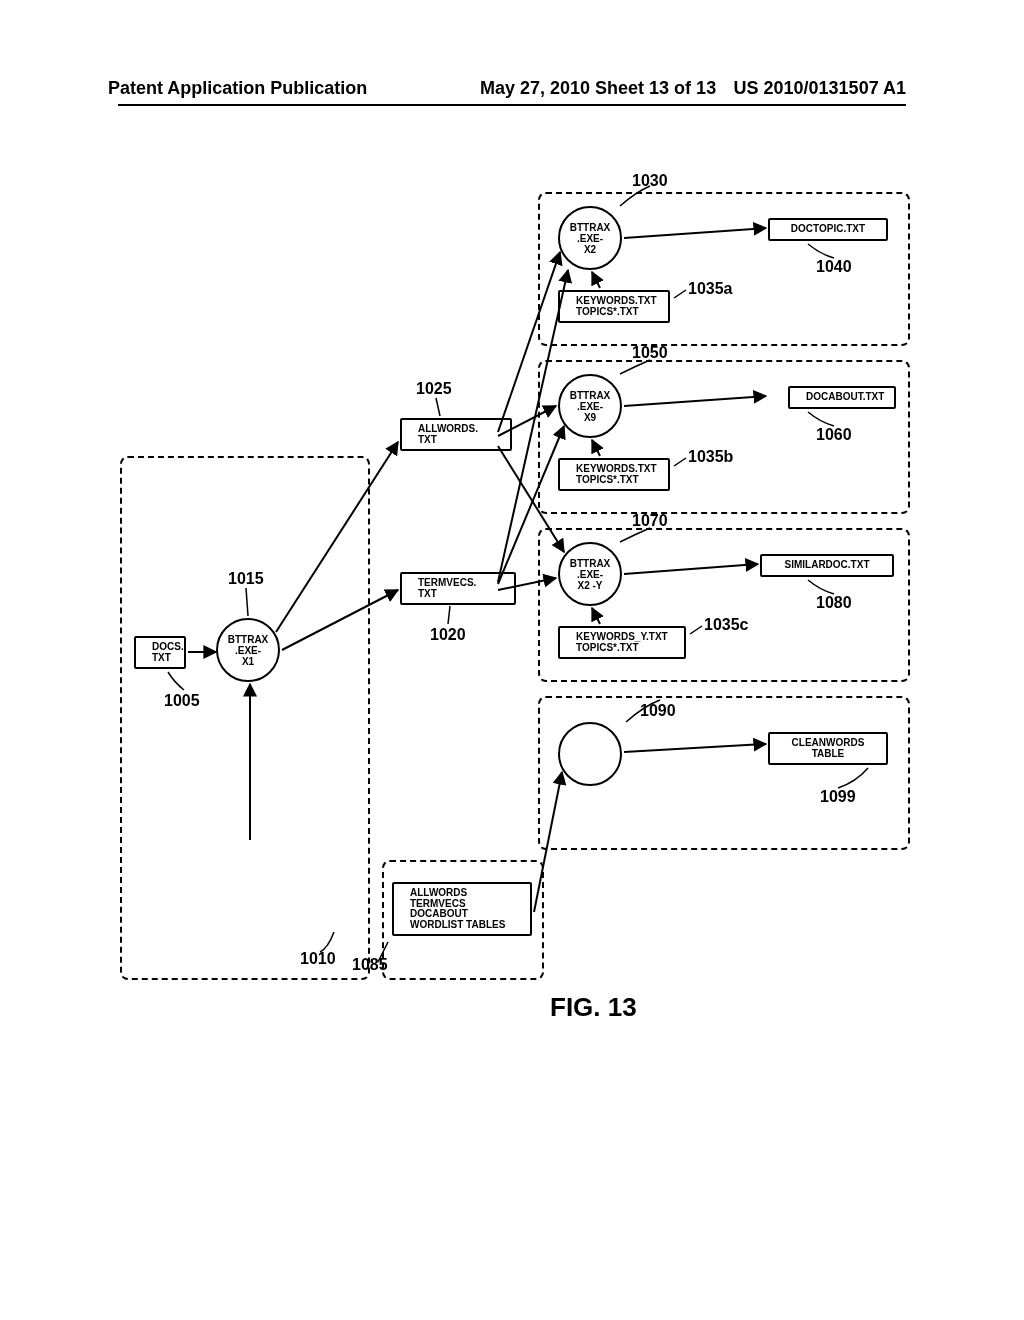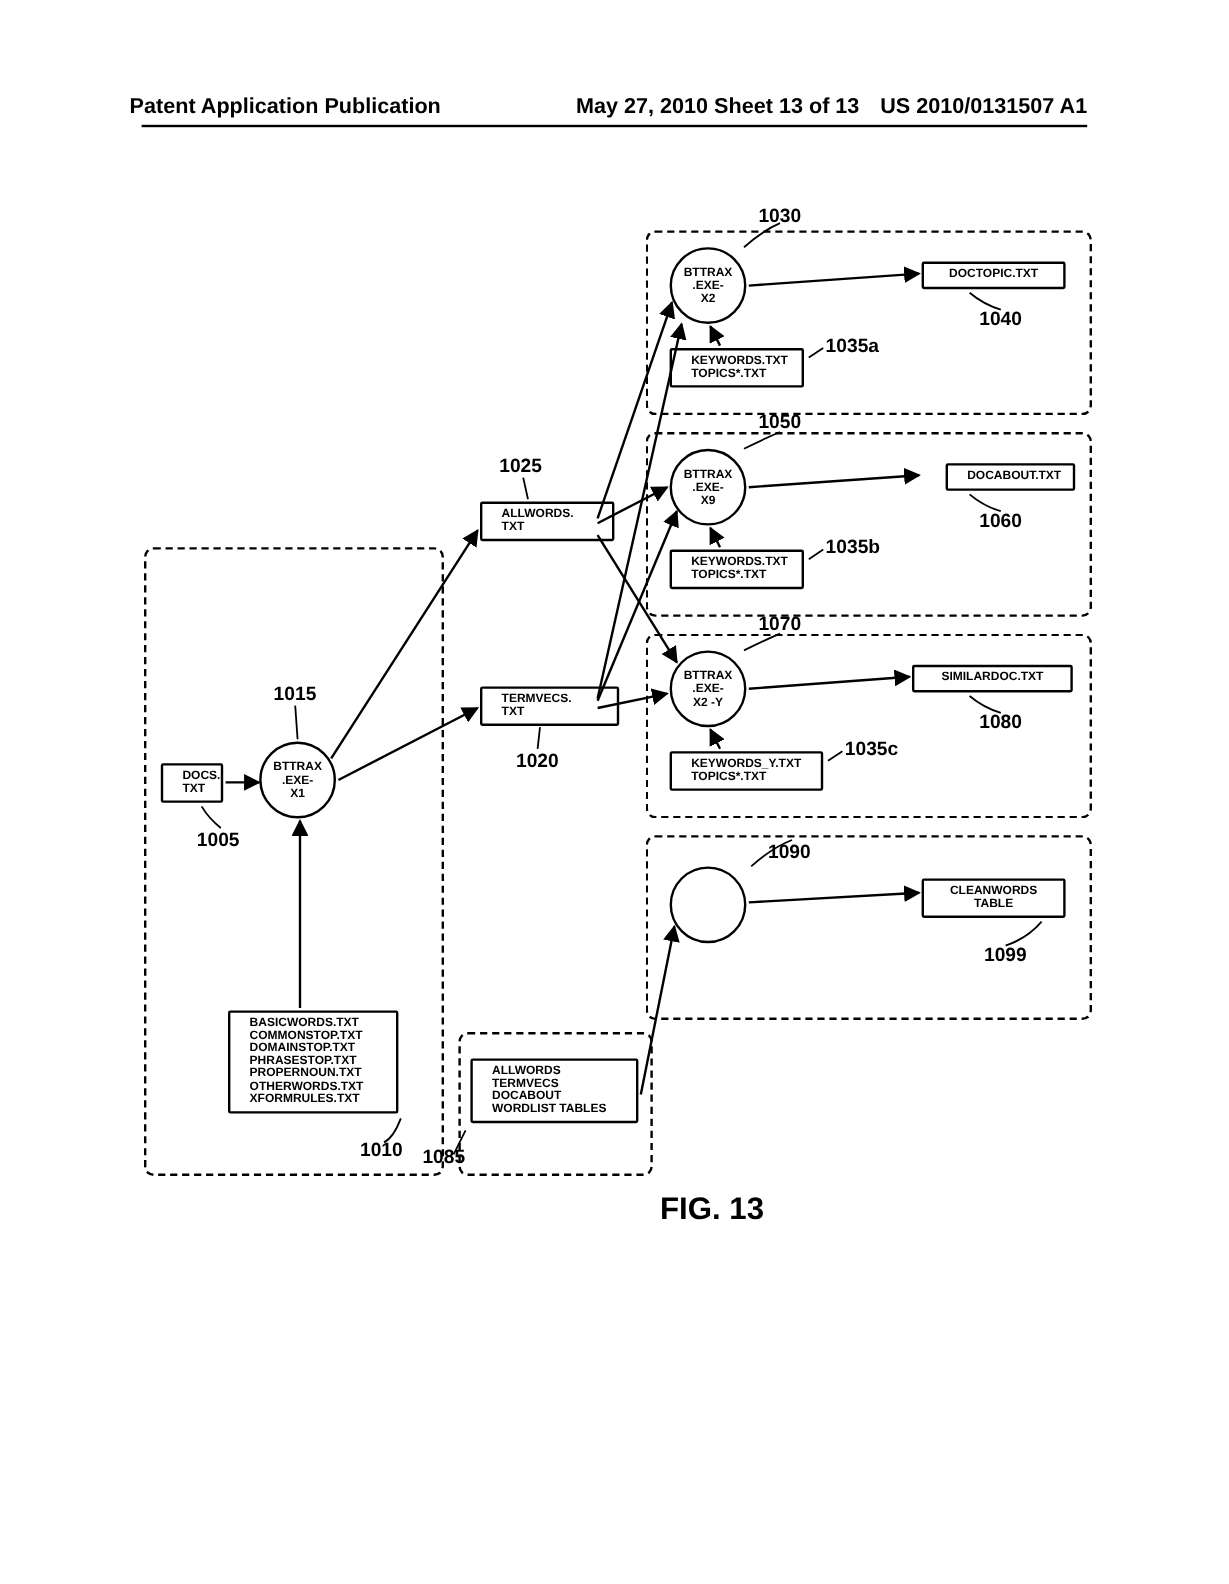--- a/index.html
+++ b/index.html
@@ -143,21 +143,20 @@
     <div class="group" style="left:418px; top:0px;   width:368px; height:150px;"></div>
     <div class="group" style="left:418px; top:168px; width:368px; height:150px;"></div>
     <div class="group" style="left:418px; top:336px; width:368px; height:150px;"></div>
     <div class="group" style="left:418px; top:504px; width:368px; height:150px;"></div>
     <div class="group" style="left:262px; top:668px; width:158px; height:116px;"></div>
 
     <div class="file-note" style="left:14px; top:444px; width:52px; text-align:center;">DOCS.<br>TXT</div>
 
     <div class="process" style="left:96px; top:426px;">BTTRAX<br>.EXE-<br>X1</div>
 
-    <div class="file-note file-wide" style="left:70px; top:650px; width:142px;">BASICWORDS.TXT<br>COMMONSTOP.TXT<br>DOMAINSTOP.TXT<br>PHRASESTOP.TXT<br>PROPERNOUN.TXT<br>OTHERWORDS.TXT<br>XFORMRULES.TXT</div>
 
     <div class="file-note" style="left:280px; top:226px; width:112px;">ALLWORDS.<br>TXT</div>
     <div class="file-note" style="left:280px; top:380px; width:116px;">TERMVECS.<br>TXT</div>
 
     <div class="process" style="left:438px; top:14px;">BTTRAX<br>.EXE-<br>X2</div>
     <div class="file-note" style="left:438px; top:98px; width:112px;">KEYWORDS.TXT<br>TOPICS*.TXT</div>
     <div class="file-note" style="left:648px; top:26px; width:120px; text-align:center;">DOCTOPIC.TXT</div>
 
     <div class="process" style="left:438px; top:182px;">BTTRAX<br>.EXE-<br>X9</div>
     <div class="file-note" style="left:438px; top:266px; width:112px;">KEYWORDS.TXT<br>TOPICS*.TXT</div>

